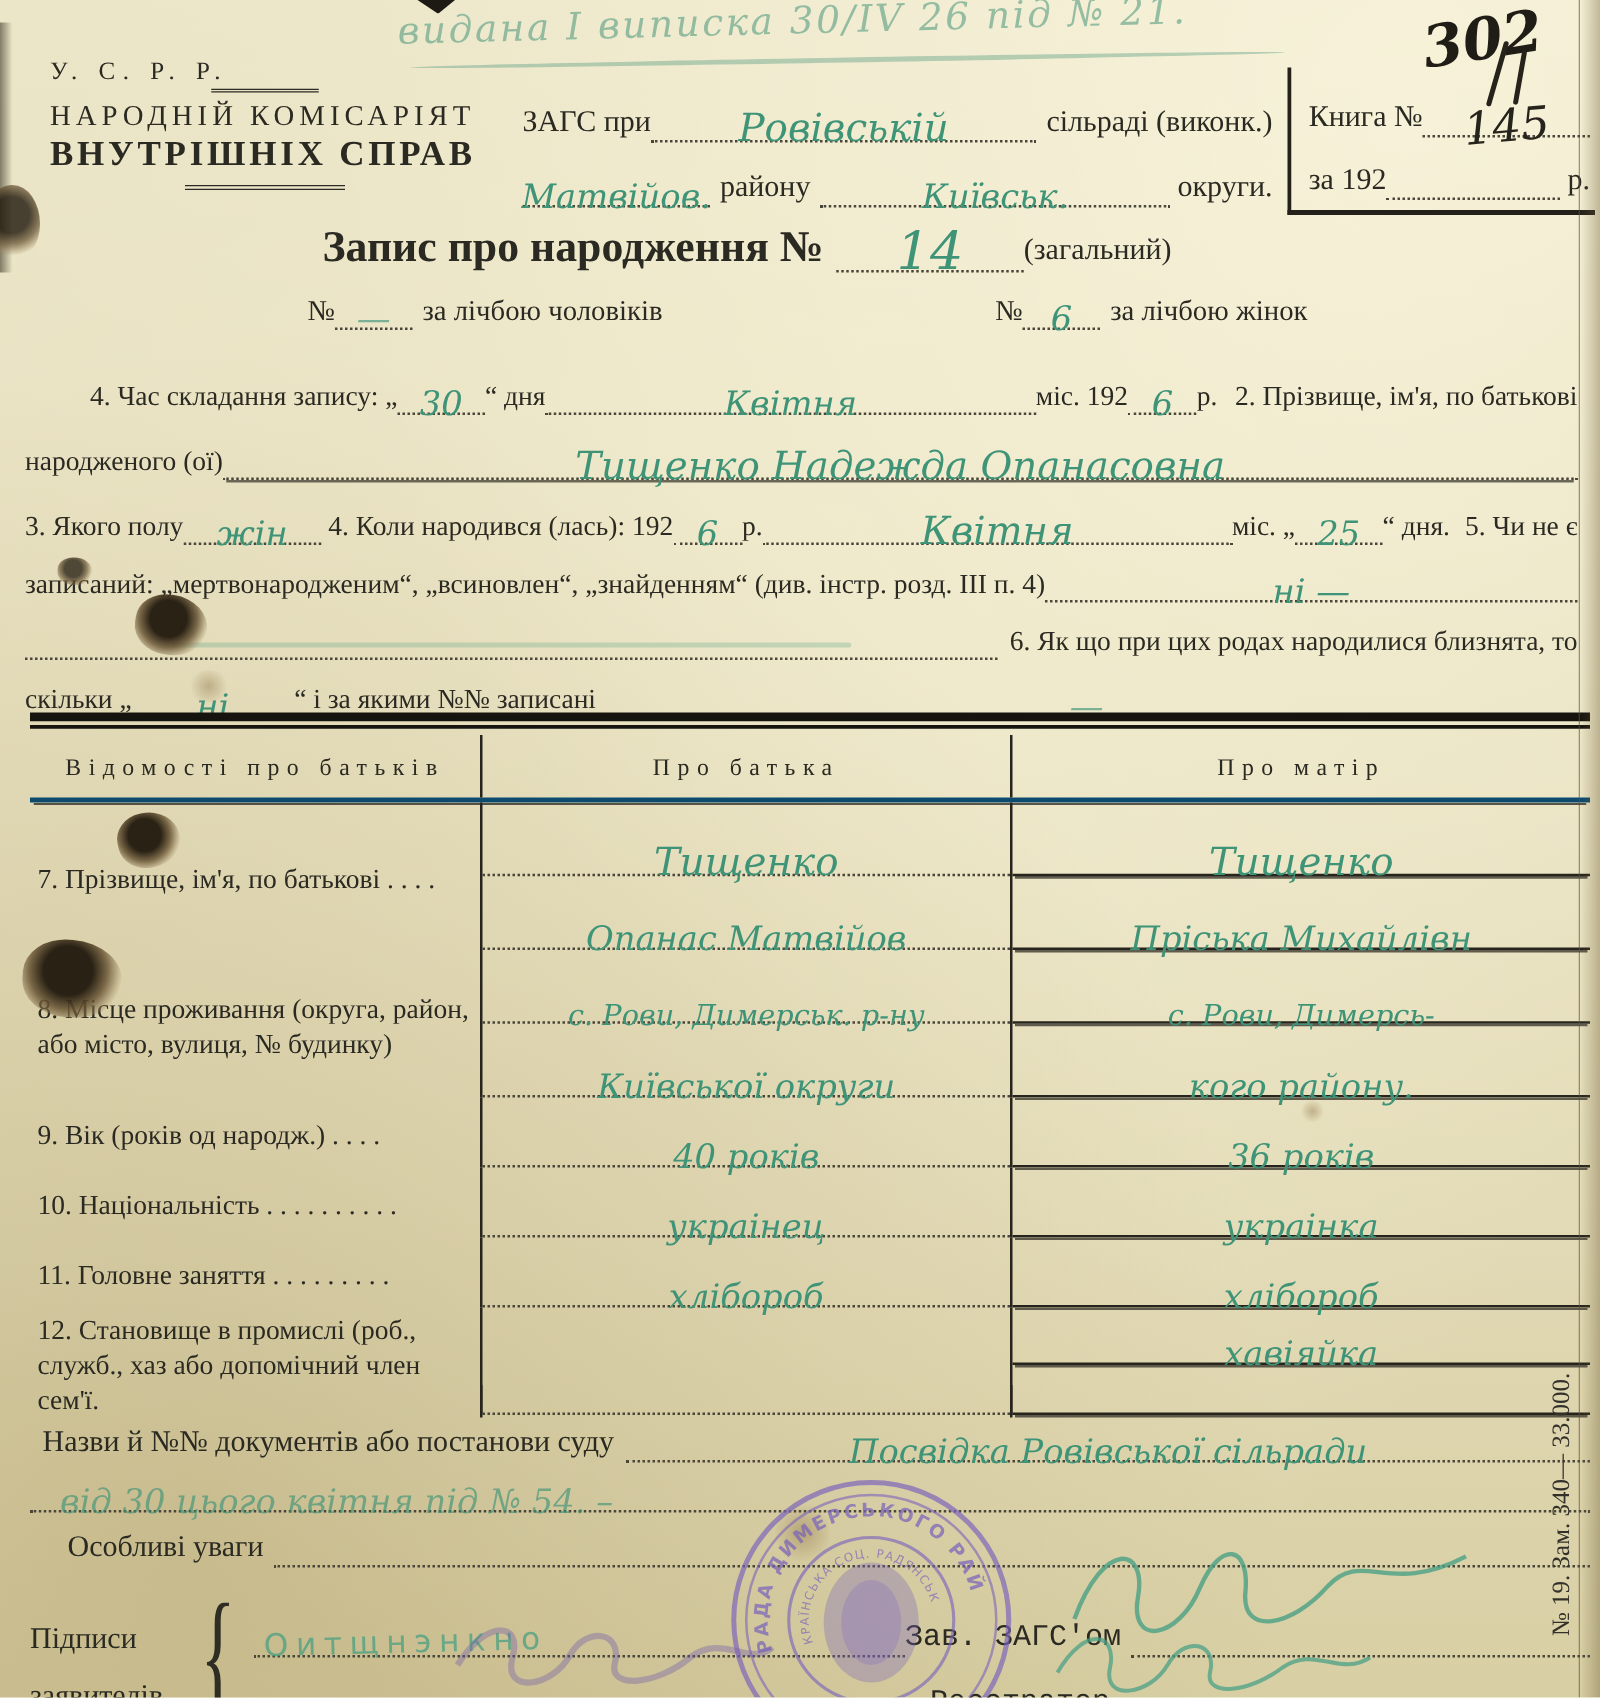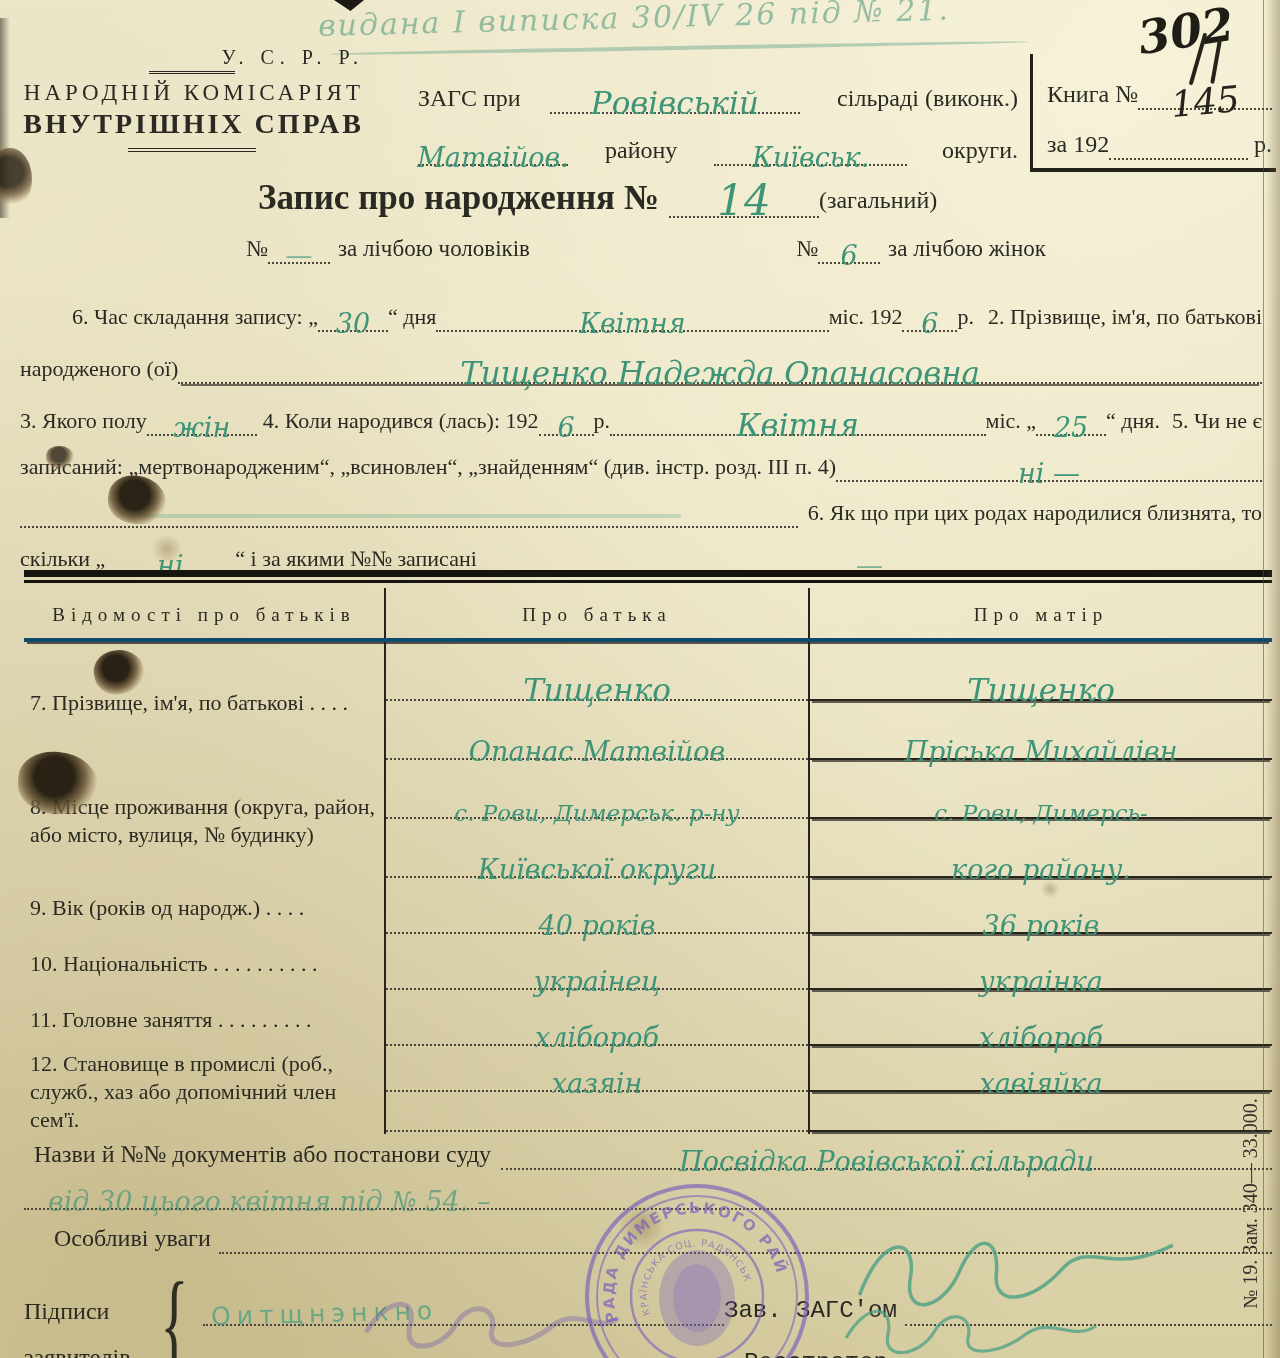--- a/index.html
+++ b/index.html
@@ -21,28 +21,28 @@
   .hw.faint{opacity:.65;}
   .hw-black{font-family:"DejaVu Serif",serif;font-style:italic;color:#26231c;}
   
   .pline{display:flex;align-items:flex-end;}
   .fill{flex:1 1 auto;border-bottom:2px dotted #4a463a;display:flex;justify-content:center;align-items:flex-end;min-width:30px;position:relative;}
   .fill>.hw{margin-bottom:-9px;}
   .fill.dbl{box-shadow:0 5px 0 -3px rgba(74,70,58,.8);}
   .fix50{flex:0 0 55px;} .fix70{flex:0 0 70px;} .fix110{flex:0 0 110px;} .fix130{flex:0 0 130px;}
   .smear{display:block;width:70%;height:4px;background:rgba(95,165,135,.30);border-radius:3px;margin:0 auto 8px;}
   
-  .org{left:20px;top:46px;width:344px;text-align:right;}
+  .org{left:40px;top:46px;width:344px;text-align:left;}
   .org .o1{font-size:20px;letter-spacing:6px;}
   .org .u1{width:86px;margin:2px auto 6px;border-bottom:3px double #2b2a22;}
   .org .o2{font-size:23px;letter-spacing:4px;}
   .org .o3{font-size:28px;font-weight:bold;letter-spacing:3px;margin-top:2px;}
   .org .u2{width:128px;margin:8px auto 0;border-bottom:4px double #2b2a22;}
   .zags{left:418px;top:62px;width:600px;font-size:24px;}
-  .zags .pline{height:52px;gap:29px;}
+  .zags .pline{height:52px;}
   .bookbox{left:1030px;top:54px;width:246px;height:118px;border-left:3px solid #23211a;border-bottom:4px solid #23211a;padding:6px 4px 0 14px;box-sizing:border-box;font-size:24px;}
   .bookbox .pline{height:50px;}
   .corner-num{left:1138px;top:4px;font-family:"DejaVu Serif",serif;font-style:italic;font-weight:bold;font-size:46px;color:#201d16;transform:rotate(-9deg);}
   .corner-stroke{width:4px;background:#26231b;border-radius:2px;}
   .top-note{left:318px;top:-2px;width:770px;font-size:30px;color:rgba(88,158,130,.62);transform:rotate(-1.5deg);letter-spacing:2px;}
   .top-underline{left:328px;top:46px;width:700px;height:4px;background:rgba(85,155,128,.4);border-radius:50%;transform:rotate(-1deg);}
   
   .title-row{left:258px;top:176px;width:756px;display:flex;align-items:flex-end;}
   .title-row .tt{font-size:35px;font-weight:bold;white-space:nowrap;}
   .title-row .fill{flex:0 0 150px;}
@@ -175,21 +175,21 @@
       <span class="pt">№</span>
       <span class="fill">
           <span class="hw md">6</span>
         </span>
       <span class="pt" style="margin-left:8px;">за лічбою жінок</span>
     </span>
   </div>
 
   <div class="abs para">
     <div class="pline h1" style="padding-left:52px;">
-      <span class="pt">6. Час складання запису: „</span>
+      <span class="pt">4. Час складання запису: „</span>
       <span class="fill fix70">
           <span class="hw md">30</span>
         </span>
       <span class="pt">“ дня</span>
       <span class="fill">
           <span class="hw md">Квітня</span>
         </span>
       <span class="pt">міс. 192</span>
       <span class="fill fix50">
           <span class="hw md">6</span>
@@ -334,23 +334,20 @@
       <div class="vcell tc3">
         <div class="vline mres">
             <span class="hw md">хлібороб</span>
           </div>
       </div>
     </div>
 
     <div class="trow" style="height:62px;">
       <div class="tlabel">12. Становище в промислі (роб., служб., хаз або допомічний член сем'ї.</div>
       <div class="vcell tc2">
-        <div class="vline" style="flex:0 0 44px;">
-            <span class="hw md">хазяін</span>
-          </div>
         <div style="flex:1;"></div>
       </div>
       <div class="vcell tc3">
         <div class="vline mres" style="flex:0 0 44px;">
             <span class="hw md">хавіяйка</span>
           </div>
         <div style="flex:1;"></div>
       </div>
     </div>
 

